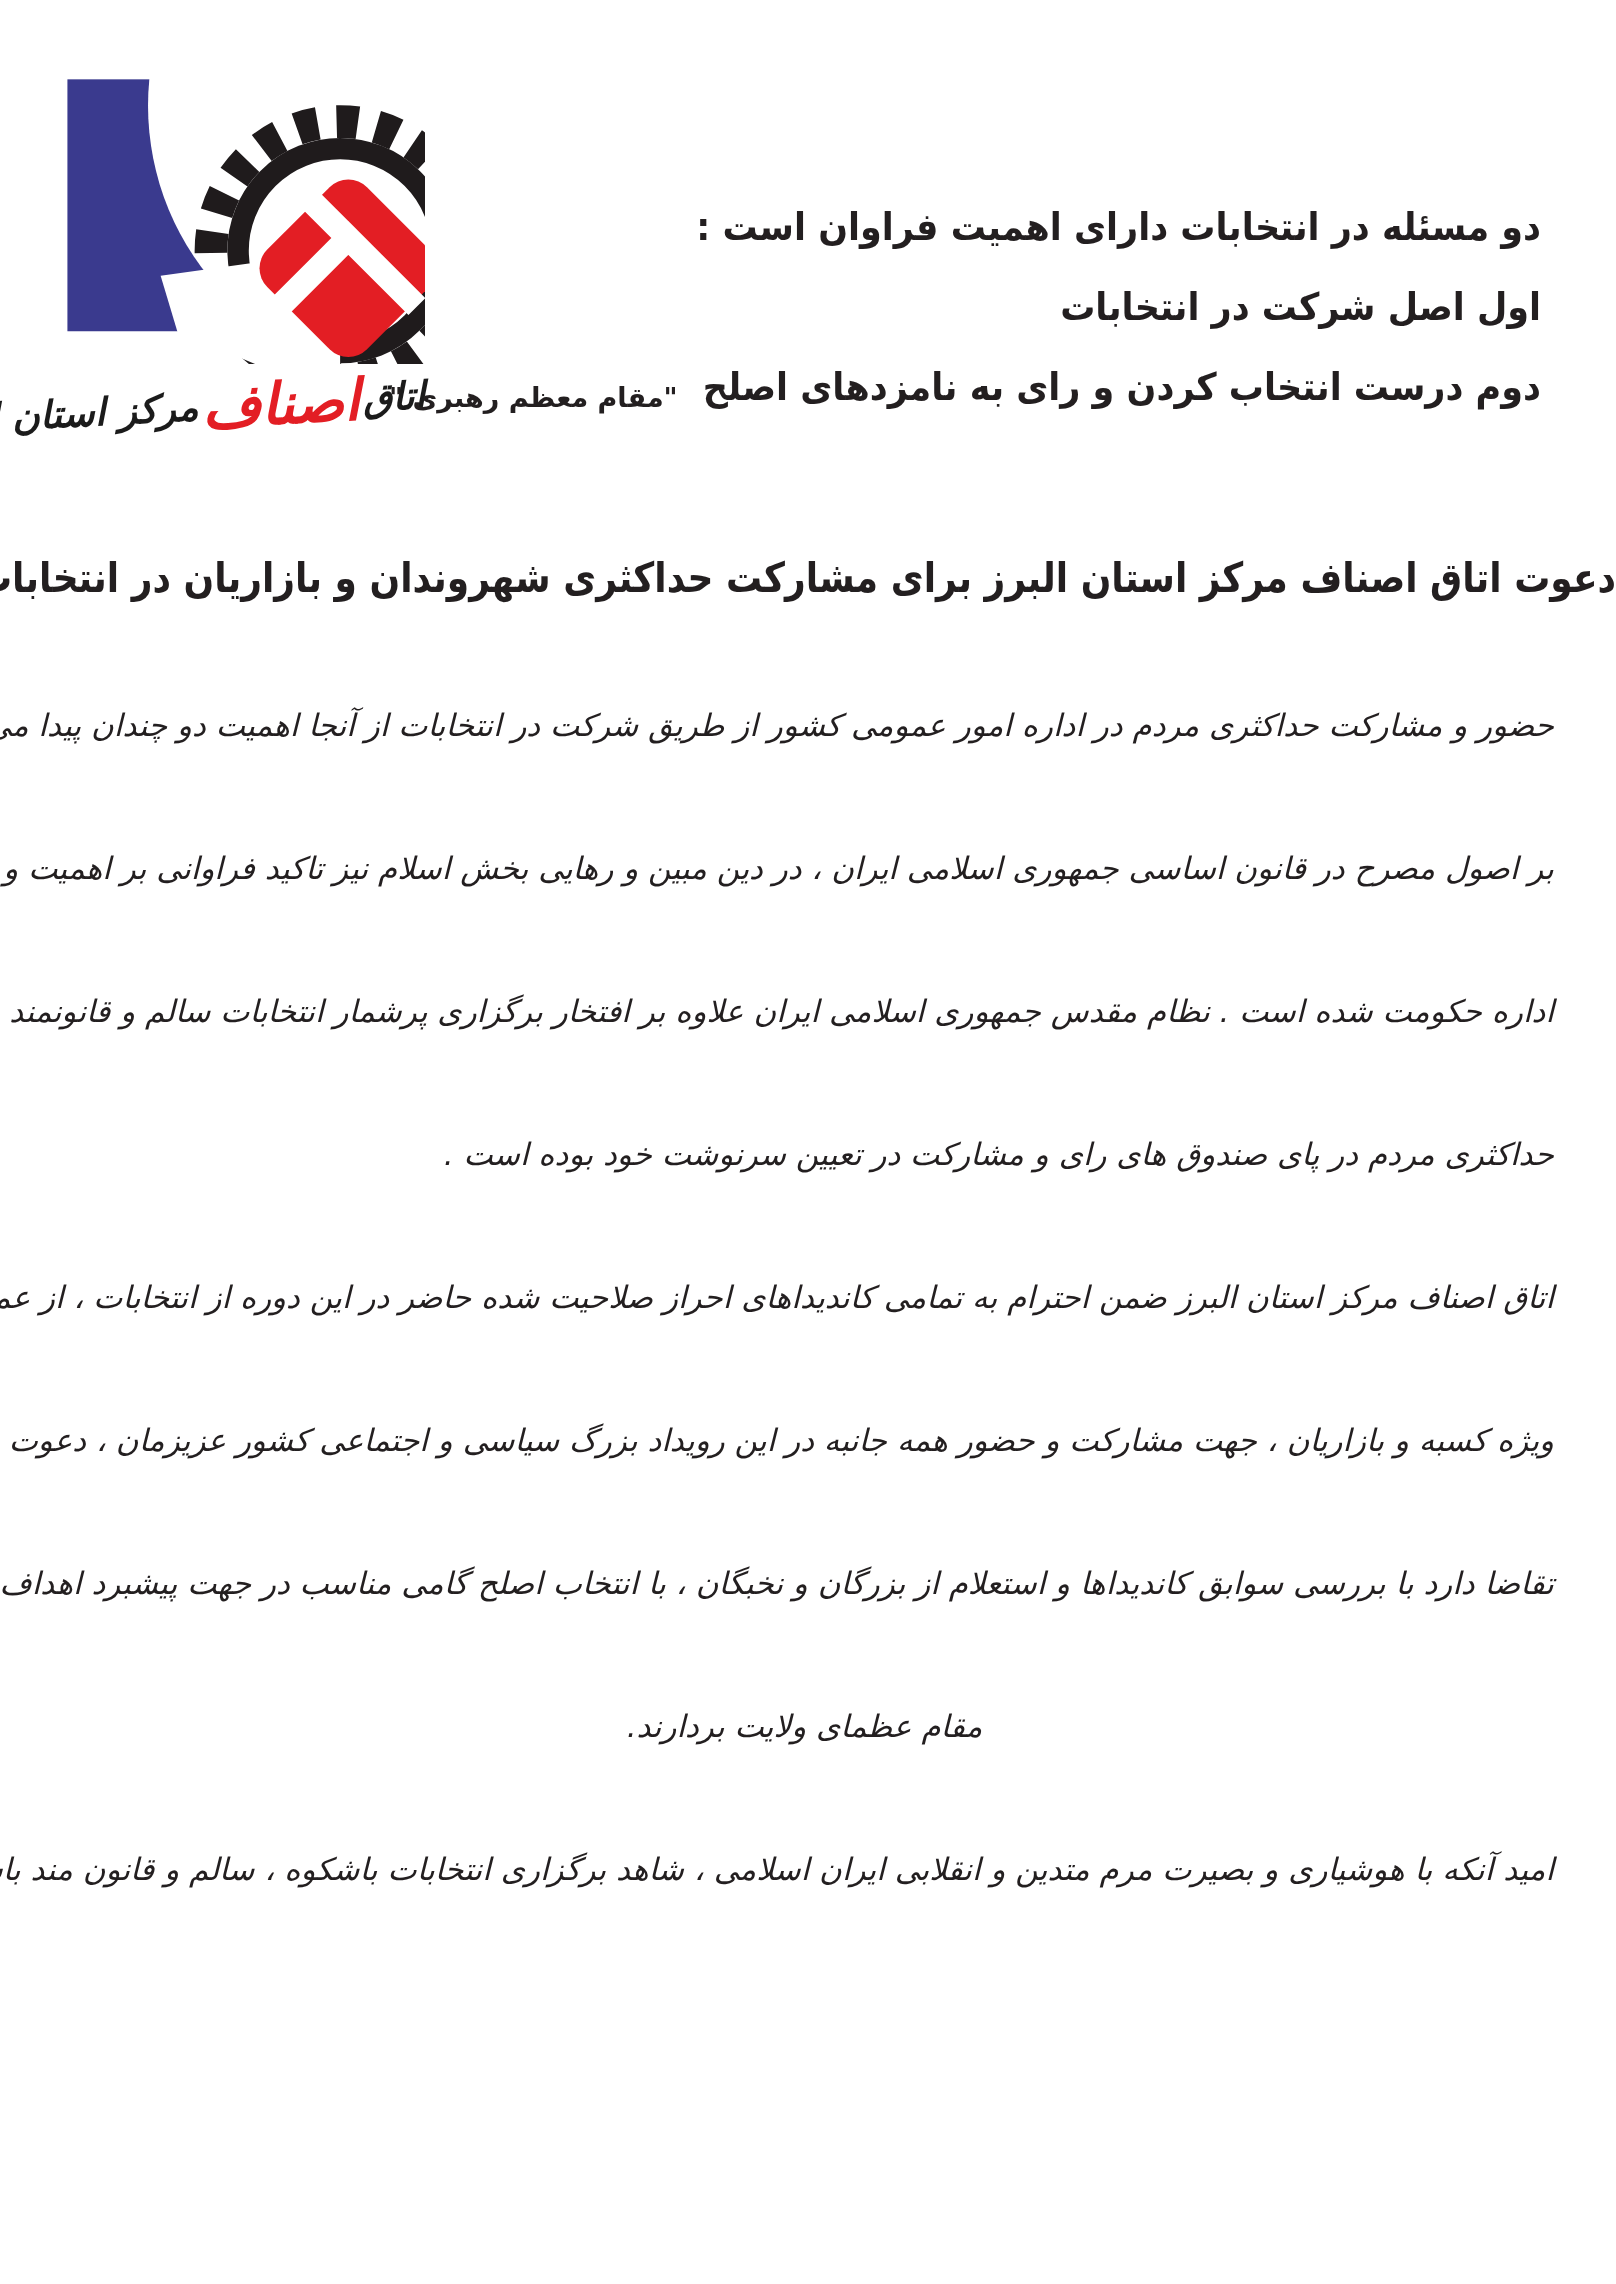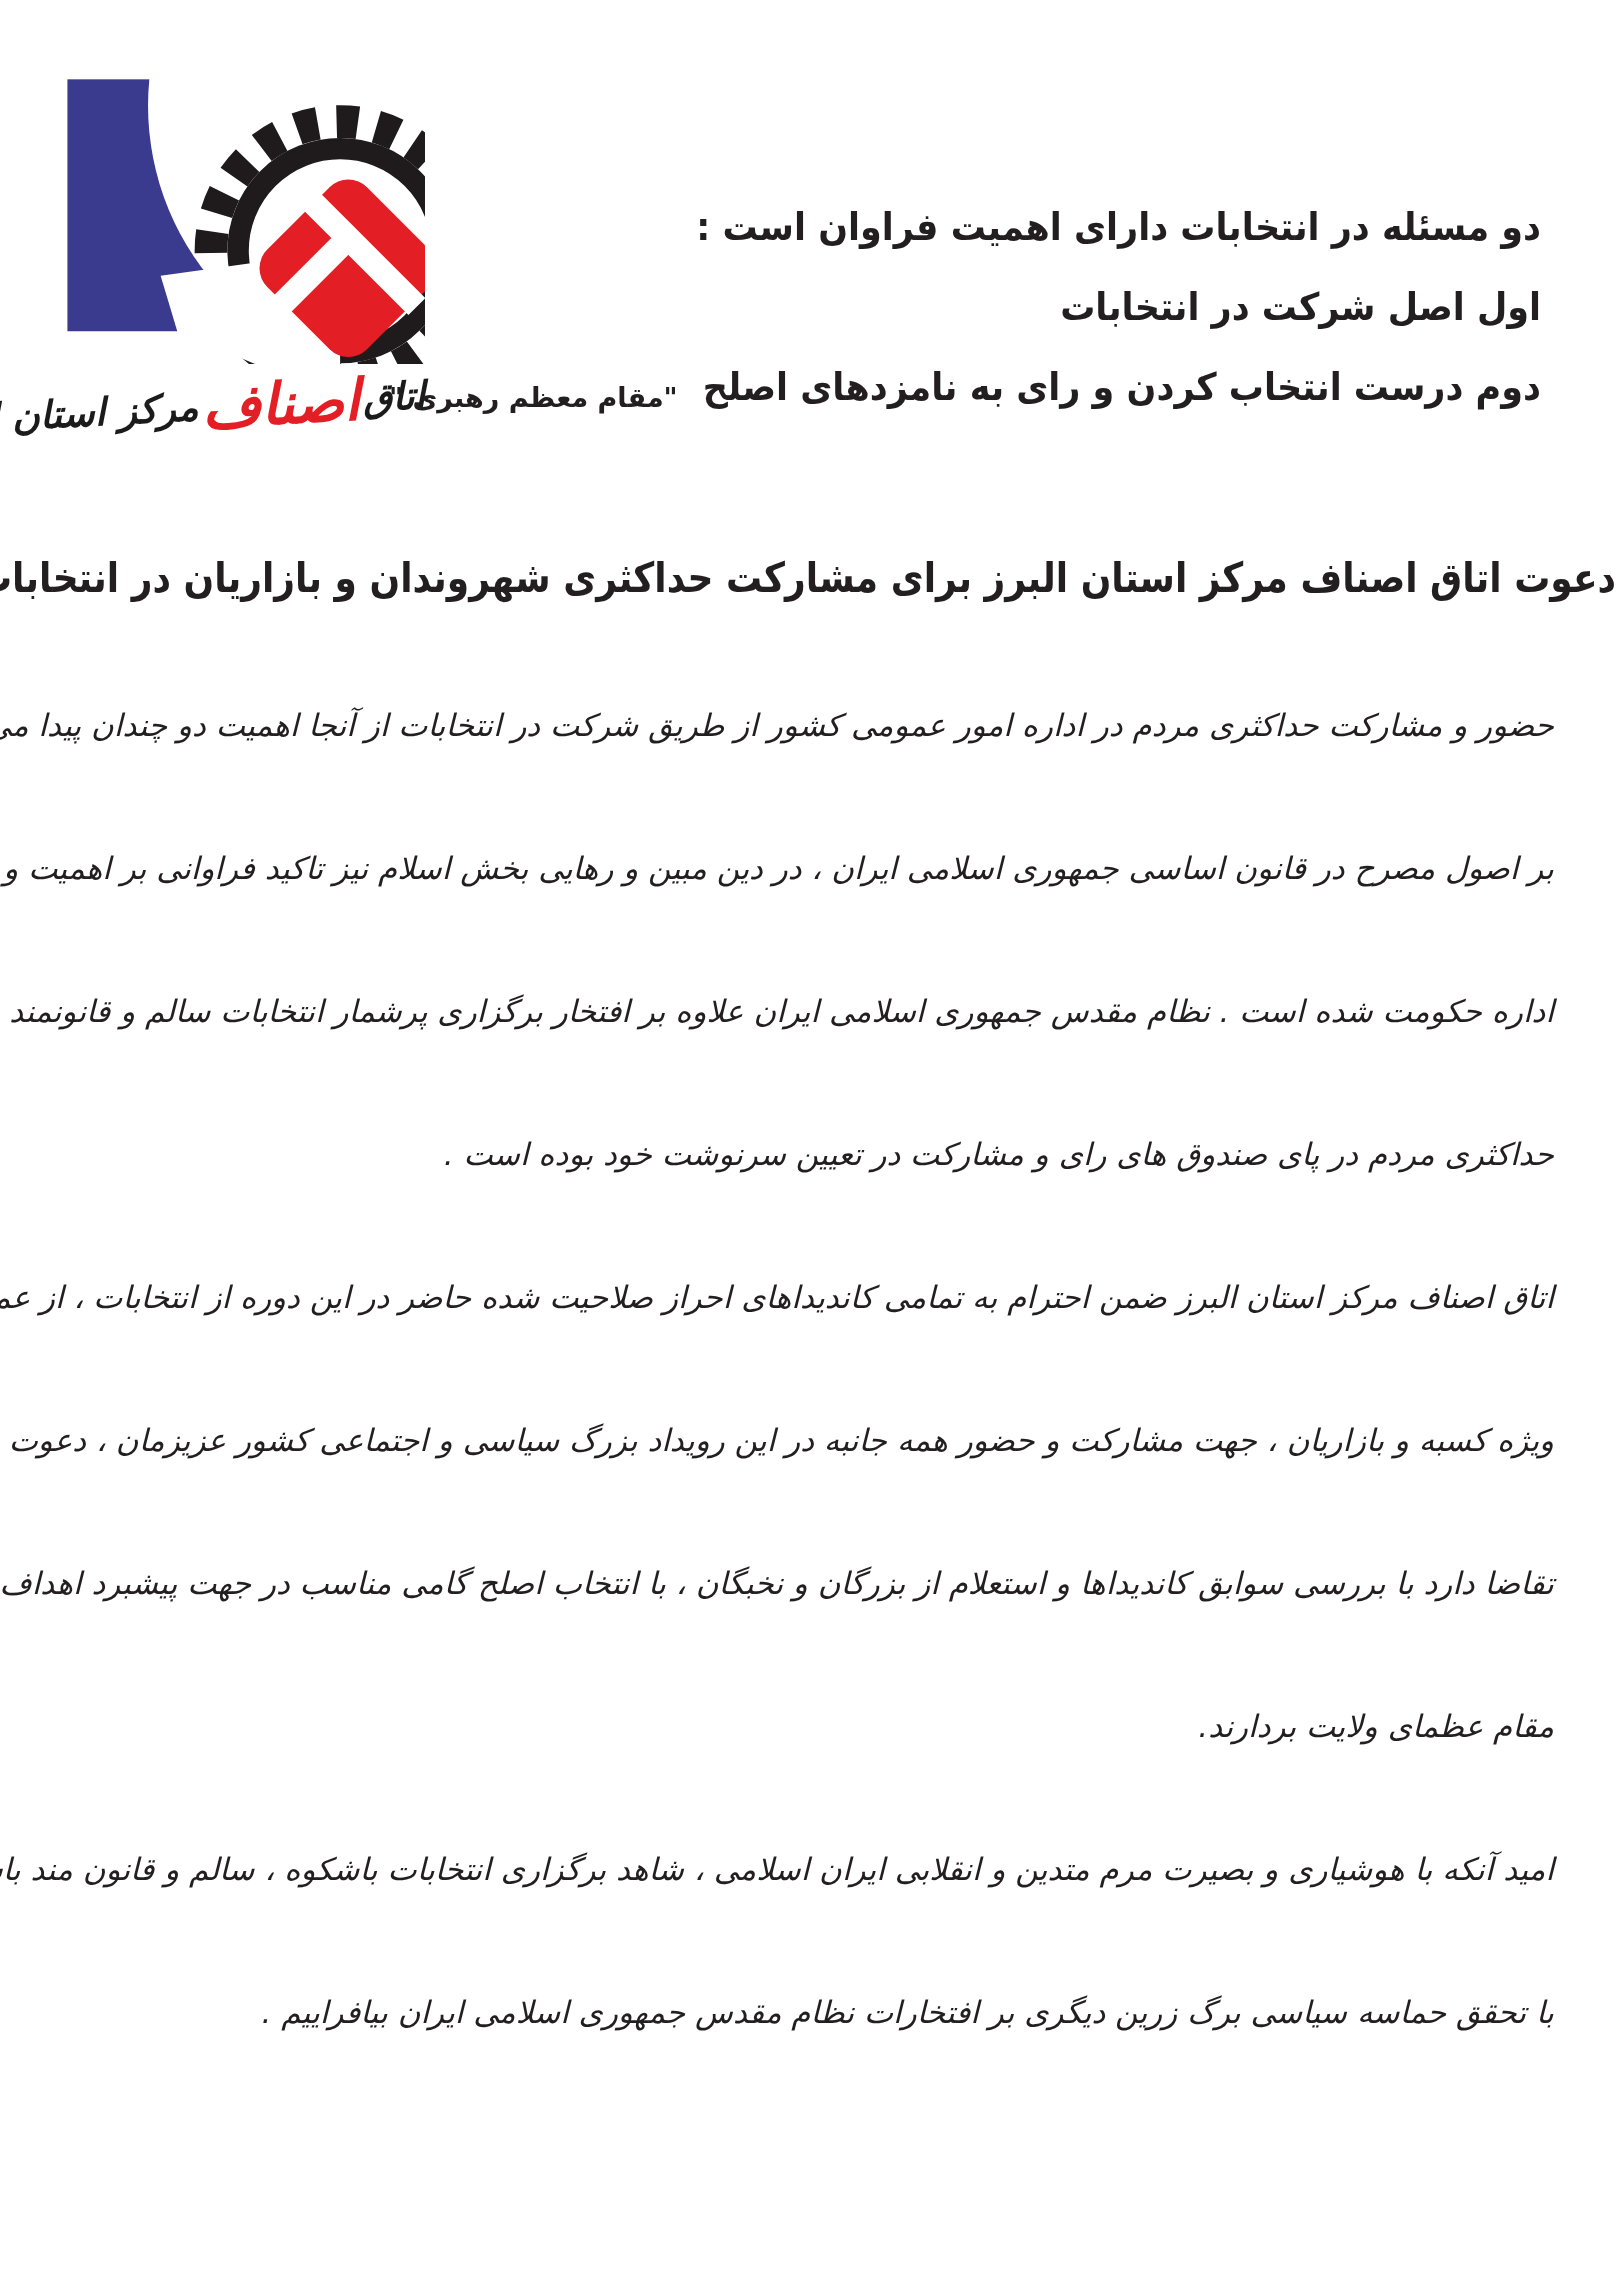--- a/index.html
+++ b/index.html
@@ -60,21 +60,21 @@
     direction:rtl;text-align:right;
   }
   .body-line{
     font-size:31px;line-height:39px;
     font-style:italic;
     margin-bottom:104px;
     white-space:nowrap;
     letter-spacing:0;
   }
   .gap-l{}
-  .gap-m{margin-top:33px;}
+  .gap-m{margin-top:33px;text-align:center;}
 </style>
 </head>
 <body>
 
 <div class="page">
 
   <div class="logo">
     <svg viewBox="0 0 560 470" aria-hidden="true">
 
       <rect x="2" y="18" width="292" height="400" fill="#3a3a8e"></rect>
@@ -112,17 +112,16 @@
   <div class="doc-body">
     <div class="body-line">حضور و مشارکت حداکثری مردم در اداره امور عمومی کشور از طریق شرکت در انتخابات از آنجا اهمیت دو چندان پیدا می کند که علاوه</div>
     <div class="body-line">بر اصول مصرح در قانون اساسی جمهوری اسلامی ایران ، در دین مبین و رهایی بخش اسلام نیز تاکید فراوانی بر اهمیت و نقش مردم در</div>
     <div class="body-line">اداره حکومت شده است . نظام مقدس جمهوری اسلامی ایران علاوه بر افتخار برگزاری پرشمار انتخابات سالم و قانونمند ، طلایه دار حضور</div>
     <div class="body-line gap-l">حداکثری مردم در پای صندوق های رای و مشارکت در تعیین سرنوشت خود بوده است .</div>
     <div class="body-line">اتاق اصناف مرکز استان البرز ضمن احترام به تمامی کاندیداهای احراز صلاحیت شده حاضر در این دوره از انتخابات ، از عموم شهروندان به</div>
     <div class="body-line">ویژه کسبه و بازاریان ، جهت مشارکت و حضور همه جانبه در این رویداد بزرگ سیاسی و اجتماعی کشور عزیزمان ، دعوت بعمل آورده و</div>
     <div class="body-line">تقاضا دارد با بررسی سوابق کاندیداها و استعلام از بزرگان و نخبگان ، با انتخاب اصلح گامی مناسب در جهت پیشبرد اهداف انقلاب و منویات</div>
     <div class="body-line gap-m">مقام عظمای ولایت بردارند.</div>
     <div class="body-line">امید آنکه با هوشیاری و بصیرت مرم متدین و انقلابی ایران اسلامی ، شاهد برگزاری انتخابات باشکوه ، سالم و قانون مند باشیم و با فضل الهی</div>
-    <div class="body-line gap-l">با تحقق حماسه سیاسی برگ زرین دیگری بر افتخارات نظام مقدس جمهوری اسلامی ایران بیافراییم .</div>
   </div>
 
 </div>
 
 
 </body></html>

